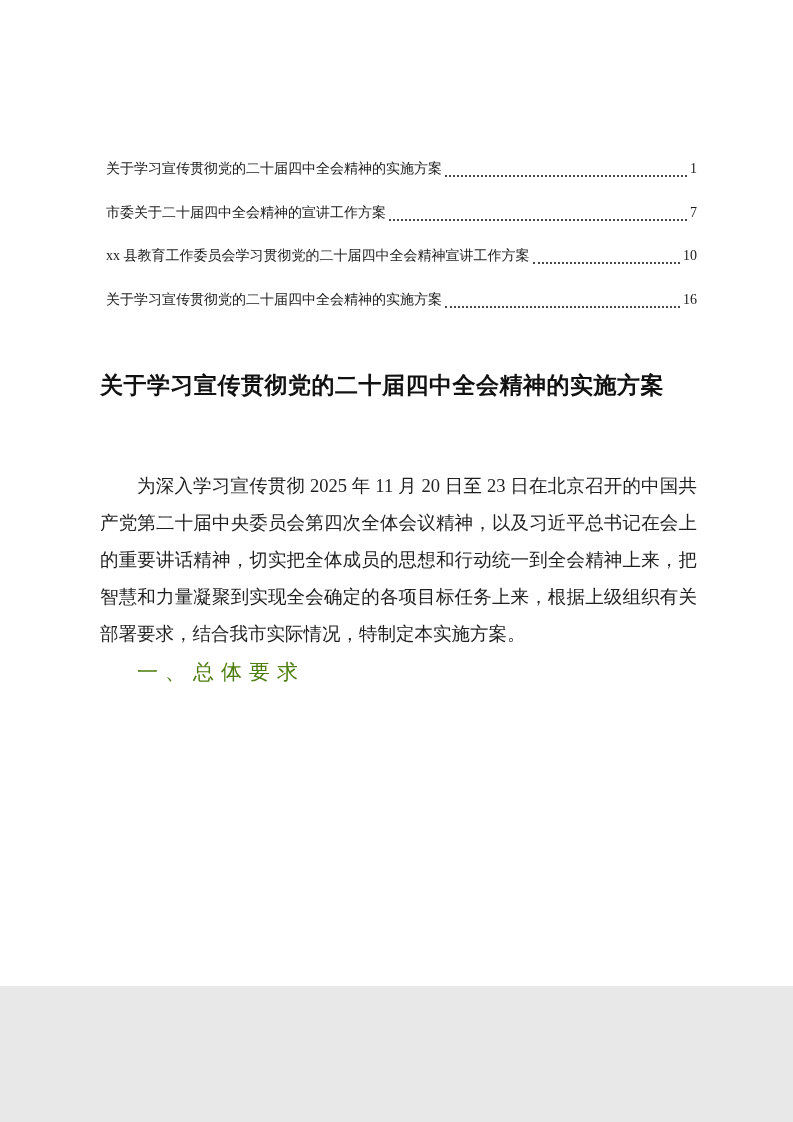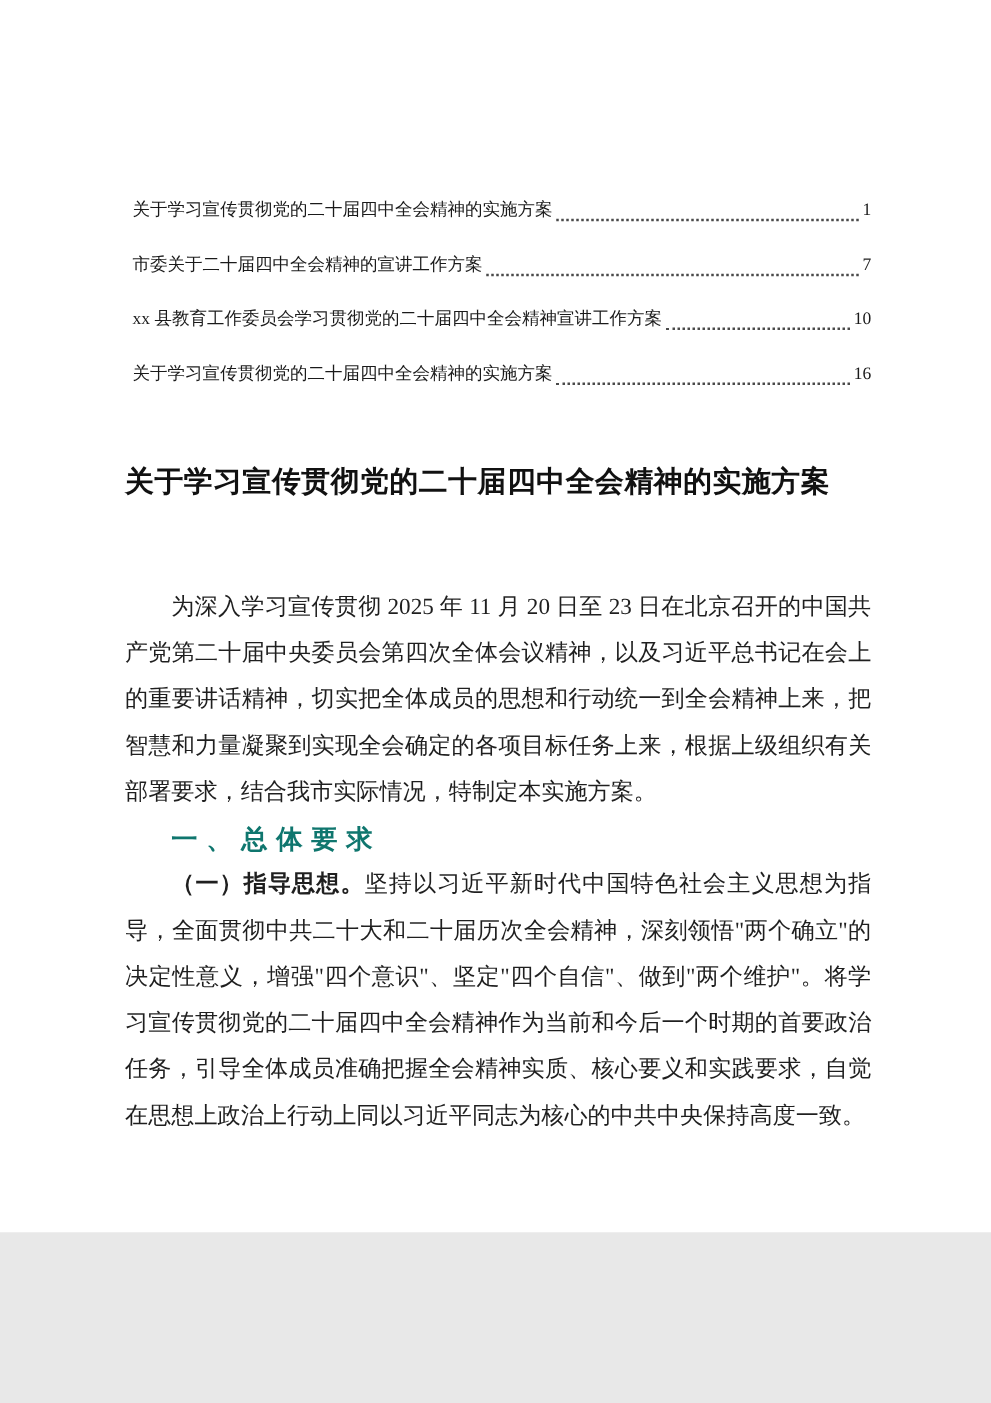--- a/index.html
+++ b/index.html
@@ -66,24 +66,24 @@
   }
   .body-text p {
     margin: 0;
     text-indent: 37px;
   }
   .section-heading {
     margin: 0;
     text-indent: 37px;
     font-family: "Liberation Sans", "DejaVu Sans", sans-serif;
     font-size: 21px;
-    font-weight: bold;
+    font-weight: normal;
     letter-spacing: 7px;
     line-height: 37px;
-    color: #0f766e;
+    color: #4d7c0f;
   }
   .lead-bold { font-weight: bold; }
 
   
   .page-footer {
     position: absolute;
     top: 1031px;
     right: 122px;
     font-size: 15px;
     line-height: 20px;
@@ -119,21 +119,20 @@
       <span class="toc-dots"></span>
       <span class="toc-page">16</span>
     </div>
   </div>
 
   <h1 class="doc-title">关于学习宣传贯彻党的二十届四中全会精神的实施方案</h1>
 
   <div class="body-text">
     <p>为深入学习宣传贯彻 2025 年 11 月 20 日至 23 日在北京召开的中国共产党第二十届中央委员会第四次全体会议精神，以及习近平总书记在会上的重要讲话精神，切实把全体成员的思想和行动统一到全会精神上来，把智慧和力量凝聚到实现全会确定的各项目标任务上来，根据上级组织有关部署要求，结合我市实际情况，特制定本实施方案。</p>
     <h2 class="section-heading">一、总体要求</h2>
-    <p><span class="lead-bold">（一）指导思想。</span><span>坚持以习近平新时代中国特色社会主义思想为指导，全面贯彻中共二十大和二十届历次全会精神，深刻领悟"两个确立"的决定性意义，增强"四个意识"、坚定"四个自信"、做到"两个维护"。将学习宣传贯彻党的二十届四中全会精神作为当前和今后一个时期的首要政治任务，引导全体成员准确把握全会精神实质、核心要义和实践要求，自觉在思想上政治上行动上同以习近平同志为核心的中共中央保持高度一致。</span></p>
   </div>
 
   <div class="page-footer">
     <span class="dash">—</span>
     <span class="num">1</span>
     <span class="dash">—</span>
   </div>
 
 </div>
 

